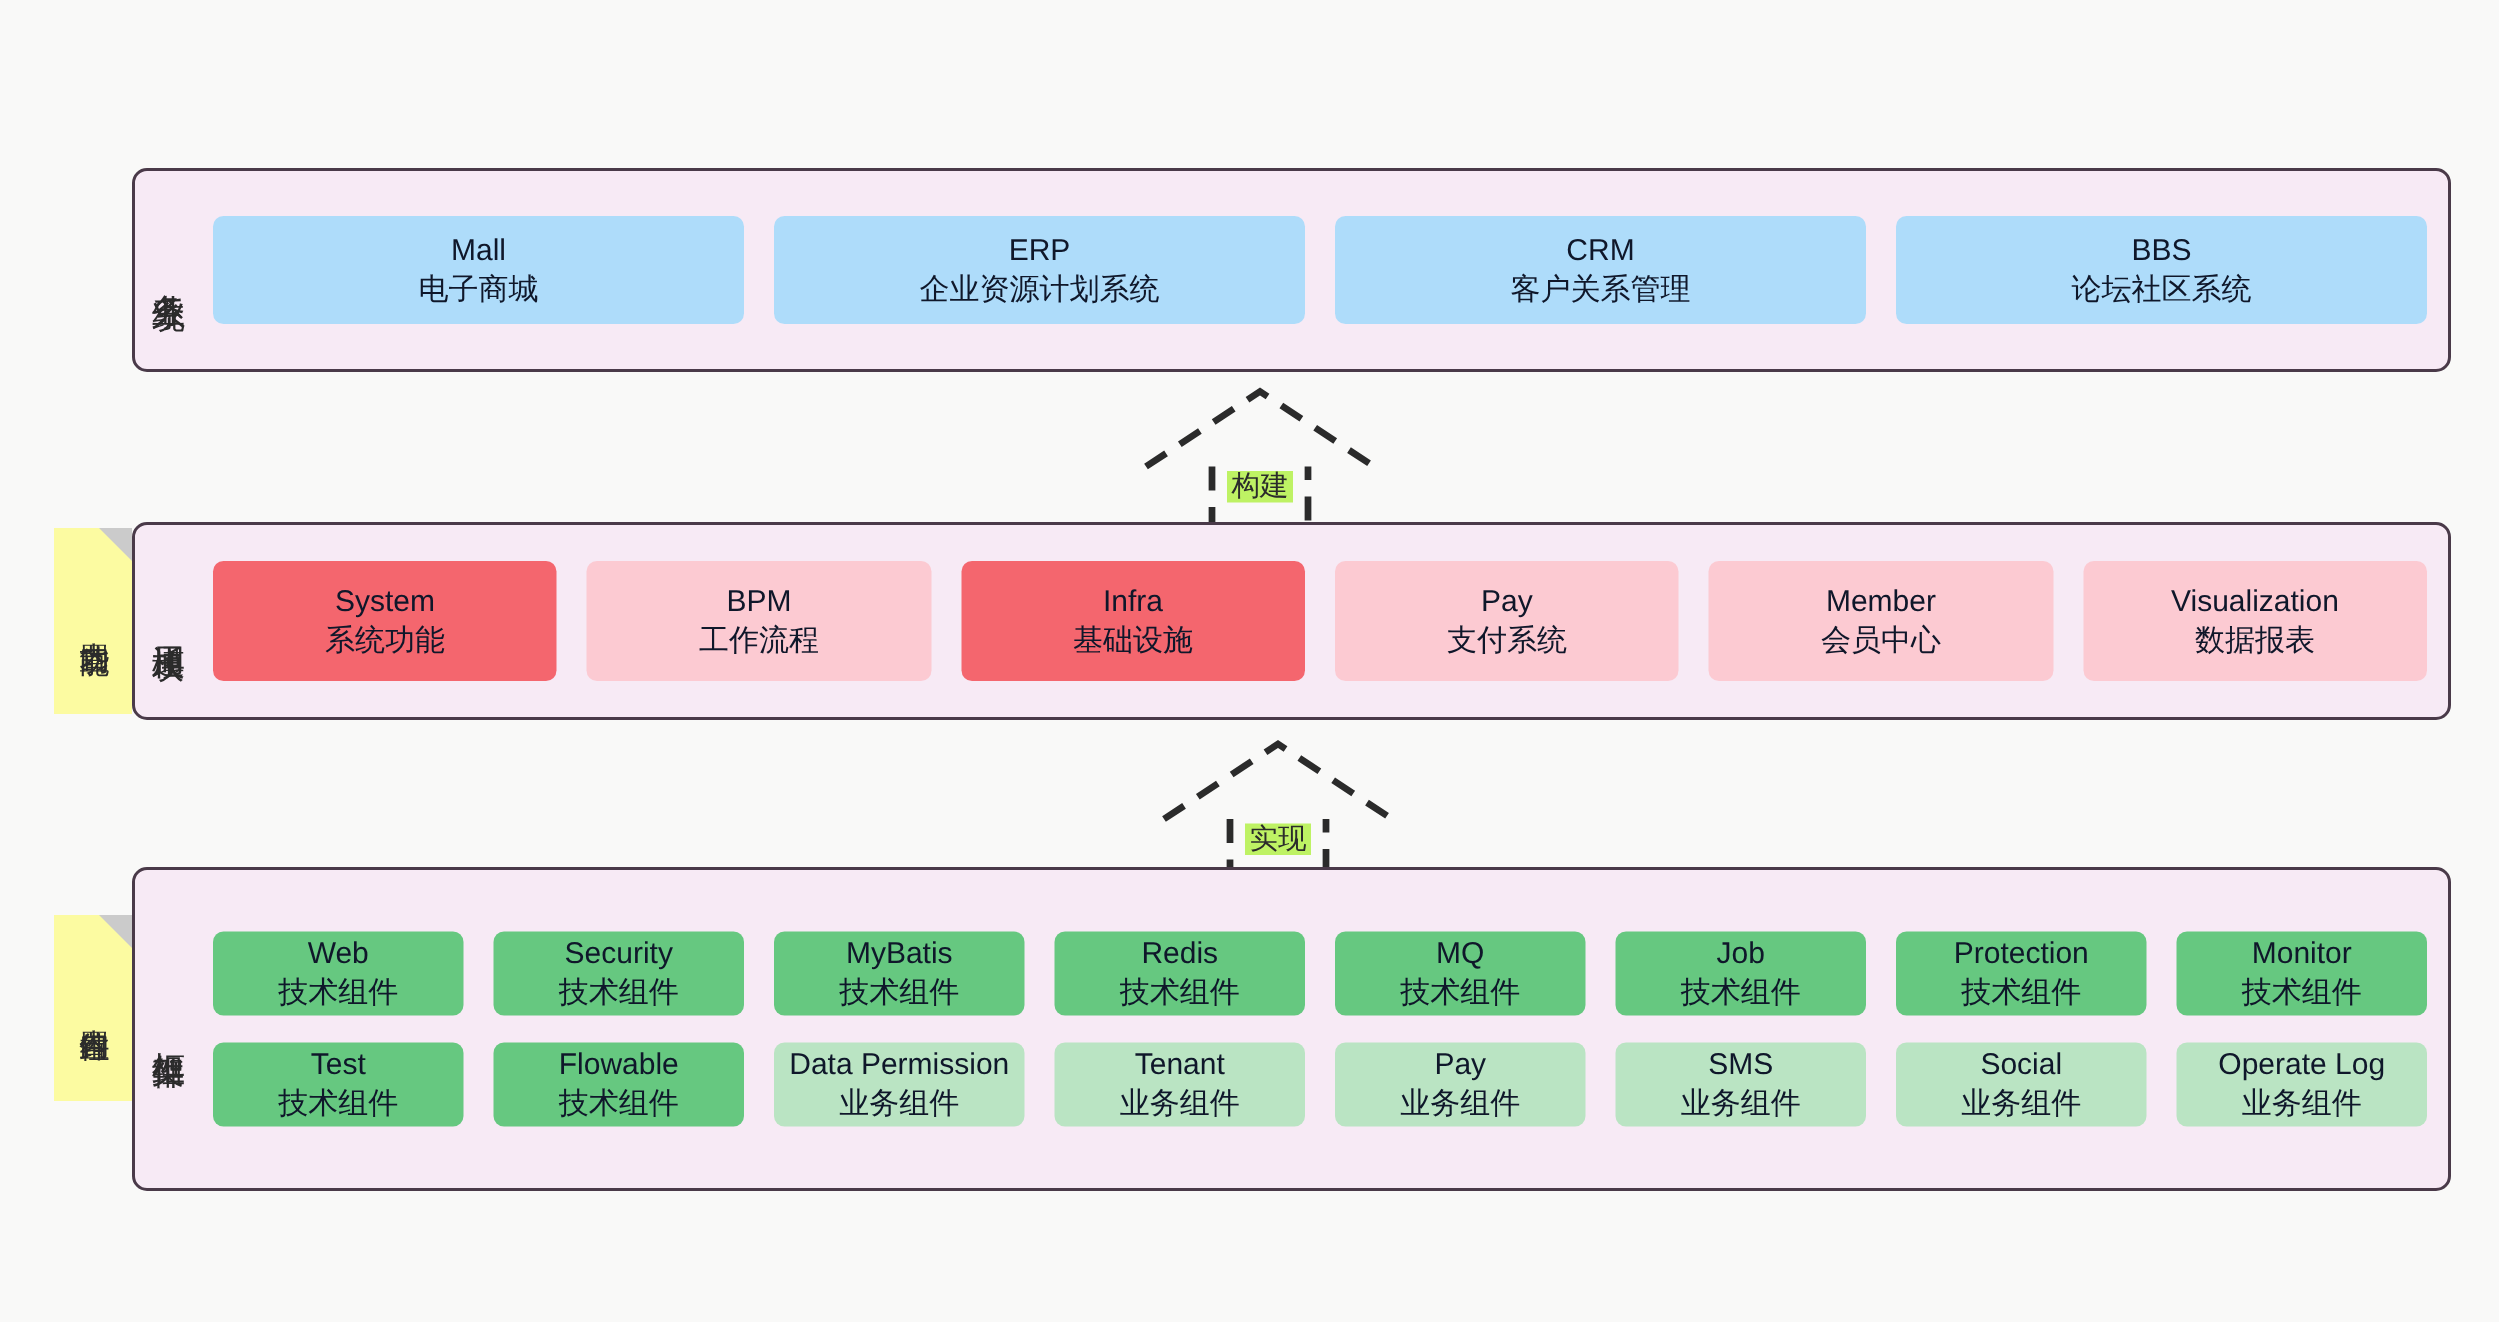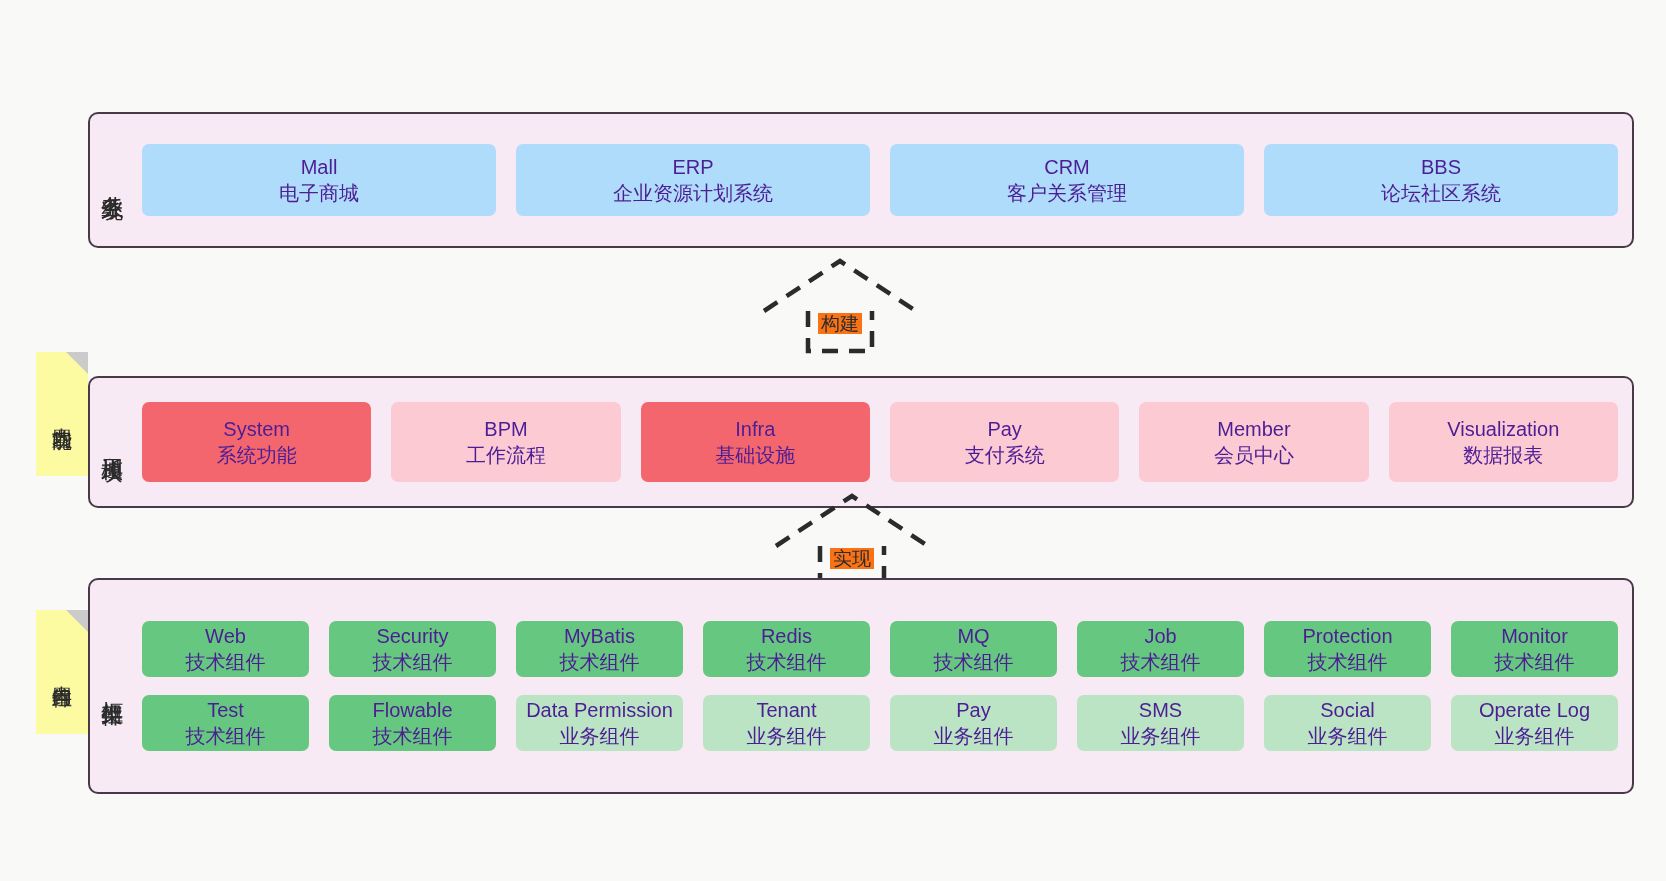--- a/index.html
+++ b/index.html
@@ -59,37 +59,37 @@
   .card {
     flex: 1 1 0;
     border-radius: 7px;
     display: flex;
     flex-direction: column;
     align-items: center;
     justify-content: center;
     text-align: center;
     font-size: 20px;
     line-height: 1.32;
-    color: #4c1d95;
+    color: #0f172a;
     padding: 6px 4px;
     box-sizing: border-box;
     user-select: none;
   }
   .card .name { display: block; }
   .card .sub  { display: block; }
 
   .c-blue        { background: #AEDCFA; }
   .c-red         { background: #F4666E; }
   .c-pink        { background: #FCCAD2; }
   .c-green       { background: #66C880; }
   .c-green-light { background: #BAE4C3; }
 
   
   #layer-business { left: 88px;  top: 112px; width: 1546px; height: 136px; }
-  #layer-common   { left: 88px;  top: 348px; width: 1546px; height: 132px; margin-top: 28px; }
+  #layer-common   { left: 88px;  top: 348px; width: 1546px; height: 132px; }
   #layer-frame    { left: 88px;  top: 578px; width: 1546px; height: 216px; }
 
   #layer-business .card { height: 72px; }
   #layer-common   .card { height: 80px; }
   #layer-frame    .card { height: 56px; }
 
   
   .note {
     position: absolute;
     width: 52px;
@@ -136,21 +136,21 @@
     left: 0;
     right: 0;
     bottom: 16px;
     text-align: center;
     font-size: 19px;
     color: #2B2B2B;
     user-select: none;
     pointer-events: none;
   }
   .connector-label span {
-    background: #f97316;
+    background: #bef264;
     padding: 0 3px;
   }
   #connector-build     { left: 760px; top: 255px; }
   #connector-implement { left: 772px; top: 490px; }
 </style>
 </head>
 <body>
 
 <div class="layer" id="layer-business">
   <div class="layer-title">业务系统</div>

